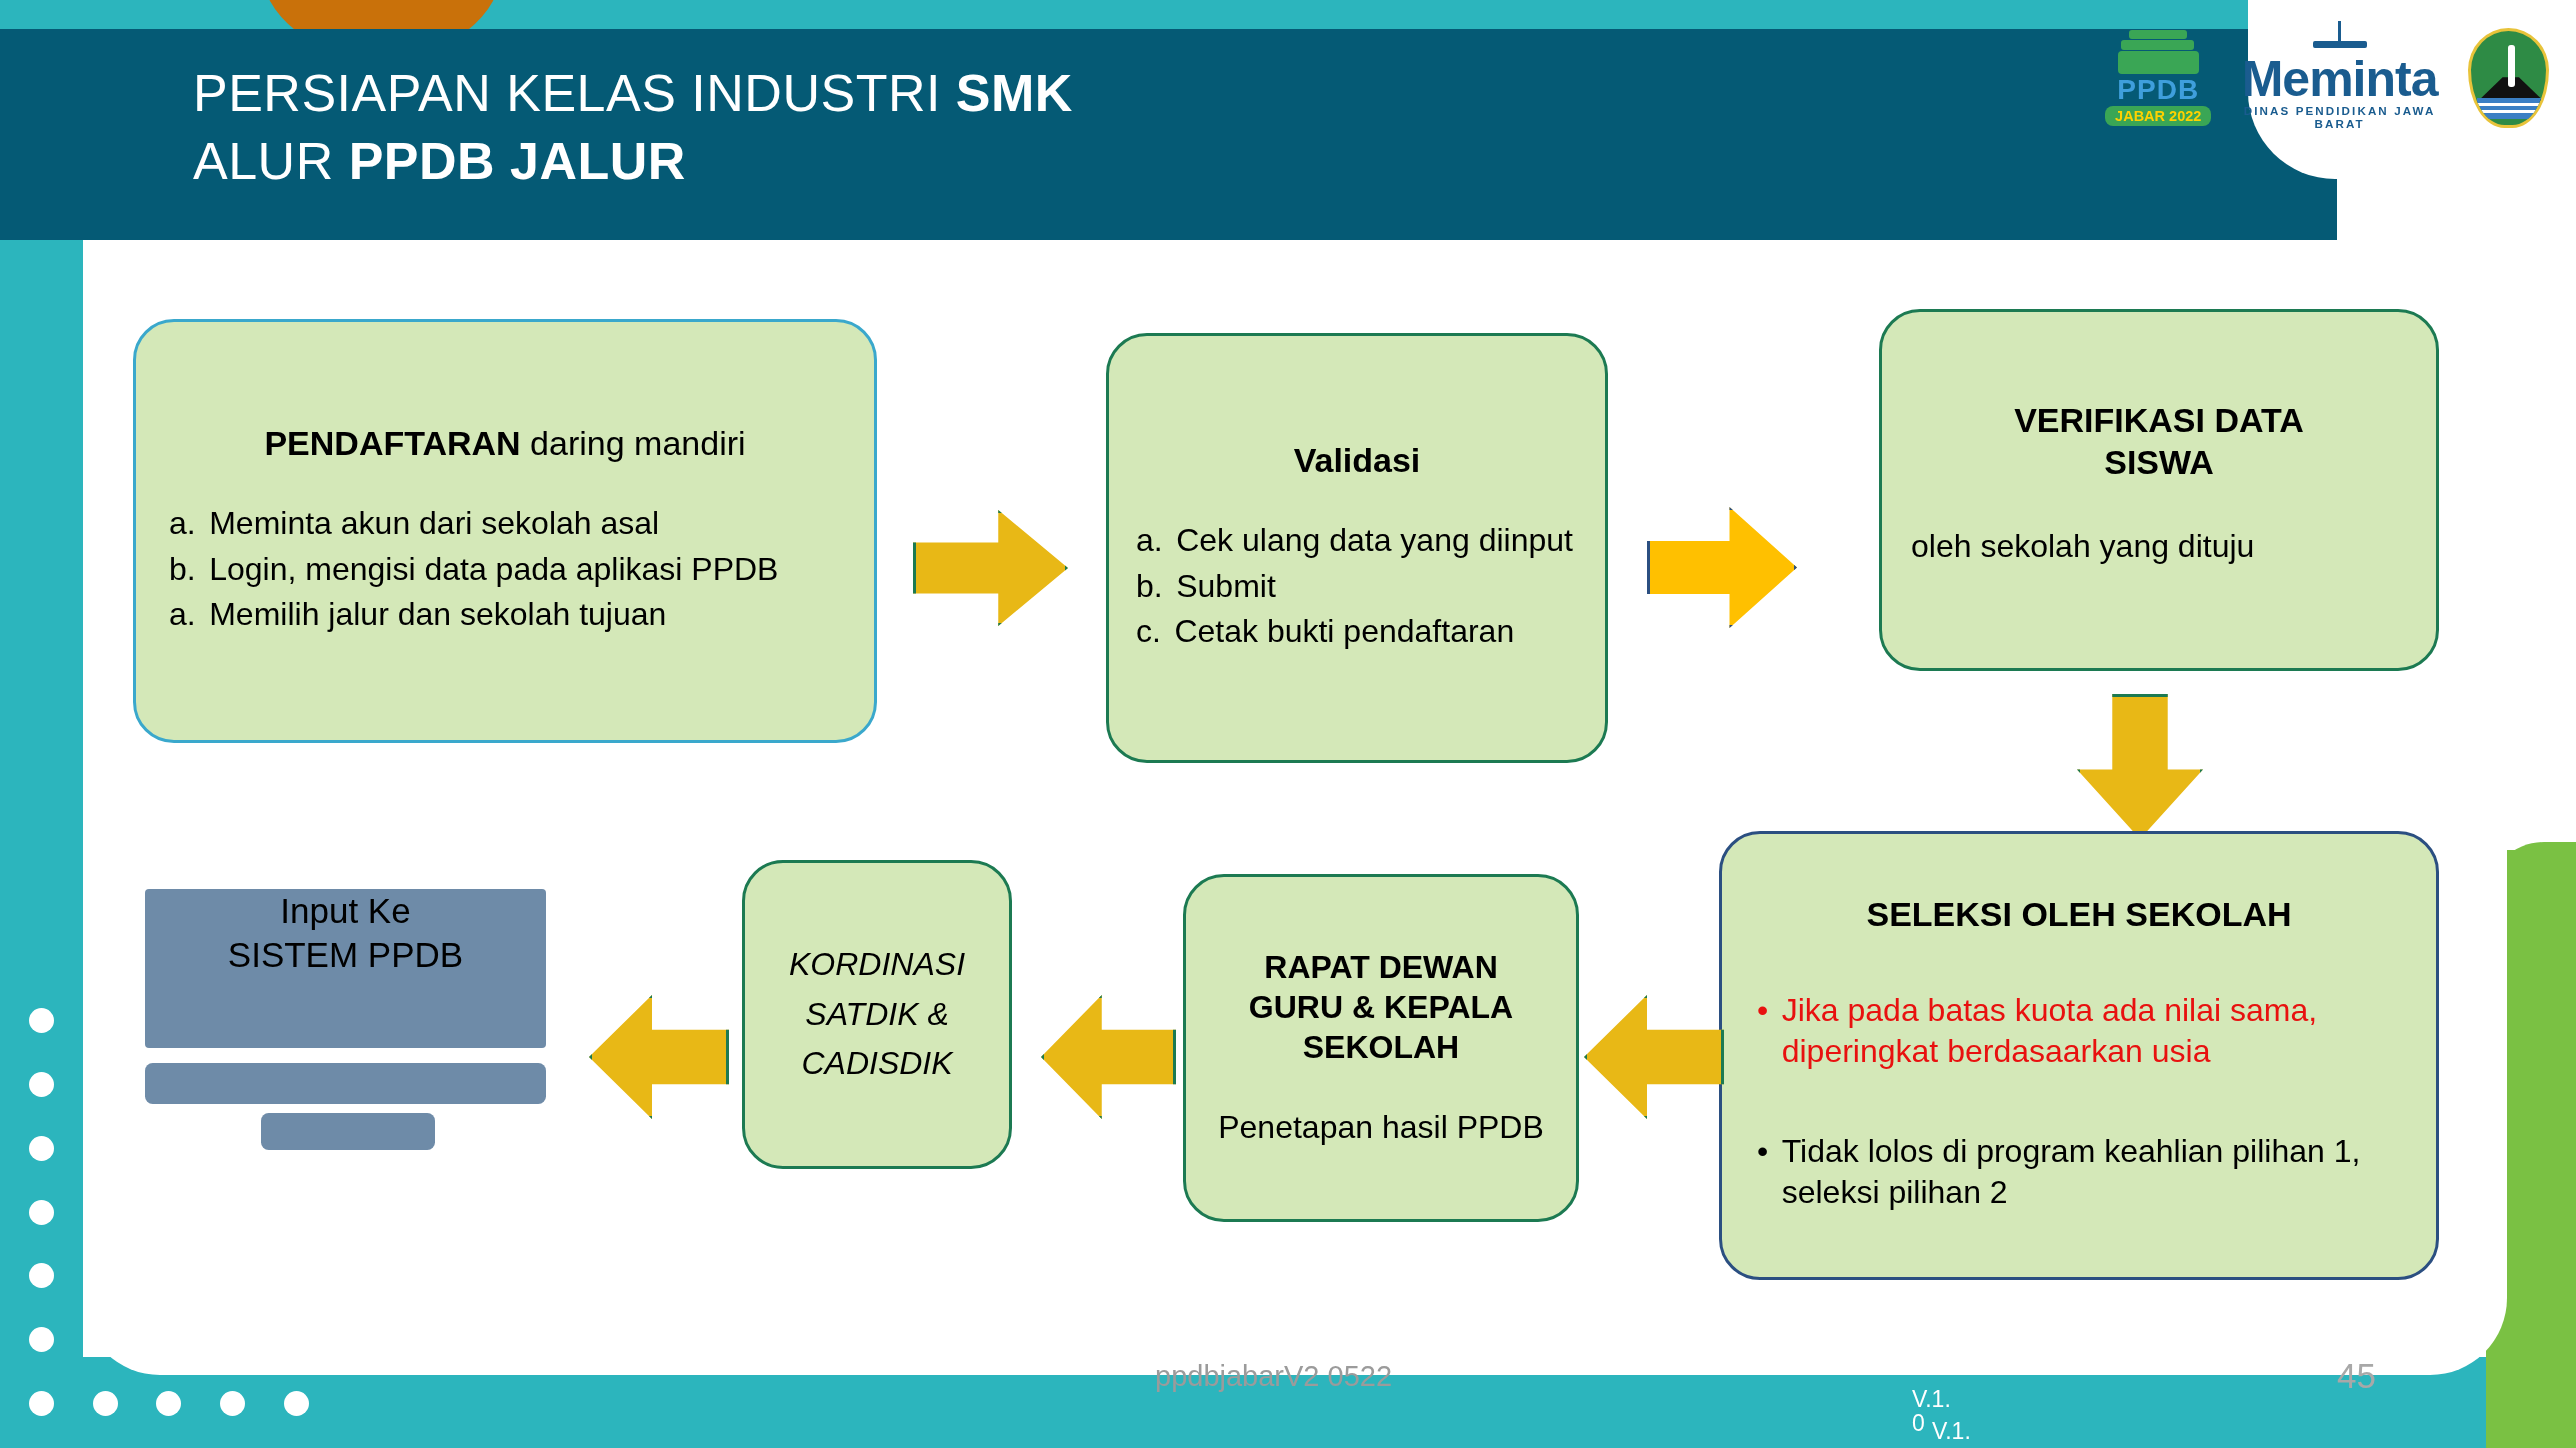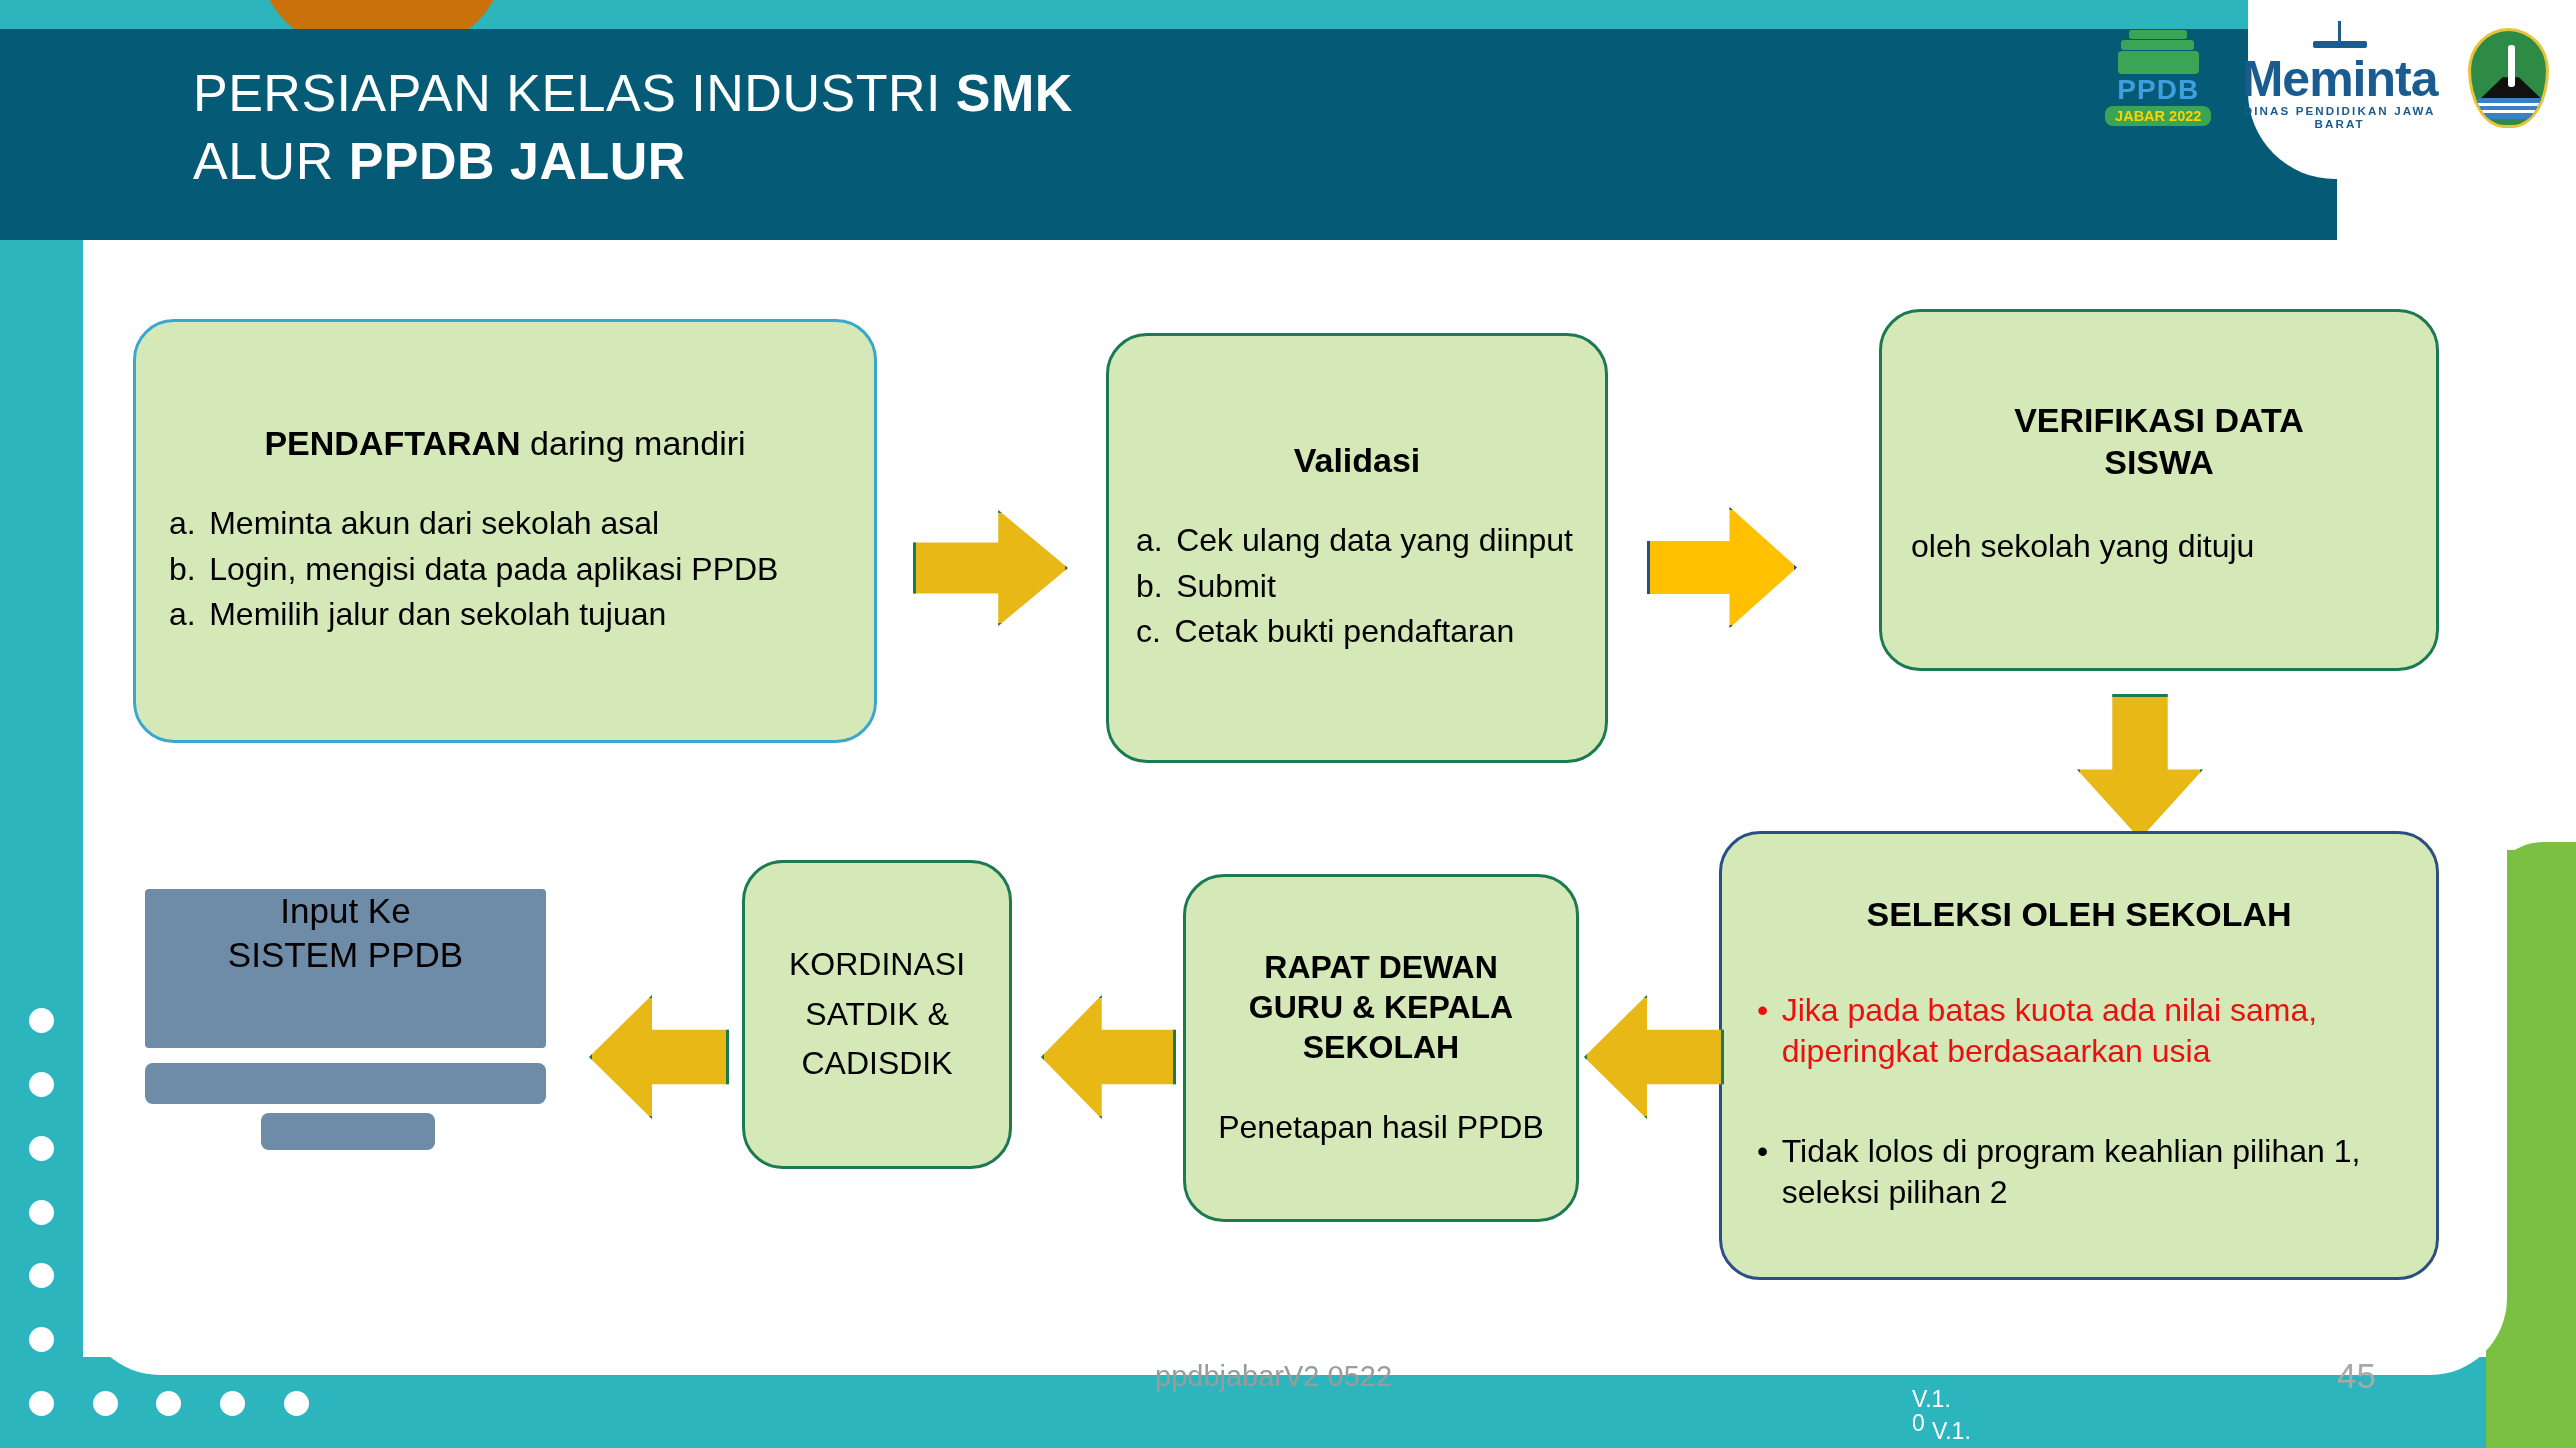--- a/index.html
+++ b/index.html
@@ -255,21 +255,21 @@
     <div class="bx-title" style="font-weight:bold; font-size:32px; margin-bottom:15.5px;">
       <div>RAPAT DEWAN</div>
       <div>GURU &amp; KEPALA</div>
       <div>SEKOLAH</div>
     </div>
     <div style="text-align:center;">Penetapan hasil PPDB</div>
   </div>
 
   <div class="arrow ar-left-gold" style="left:1041px; top:995px; width:135px; height:124px;"></div>
 
-  <div class="box" style="left:742px; top:860px; width:270px; height:309px; border:3.9px solid #1c7a52; padding:15.5px 17.4px;">
+  <div class="box" style="left:742px; top:860px; width:270px; height:309px; border:3.9px solid #1c7a52; padding:15.5px 17.4px;font-style:italic;">
     <div style="text-align:center; line-height:1.55;">
       <div>KORDINASI</div>
       <div>SATDIK &amp;</div>
       <div>CADISDIK</div>
     </div>
   </div>
 
   <div class="arrow ar-left-gold" style="left:589px; top:995px; width:140px; height:124px;"></div>
 
   <div class="monitor">

